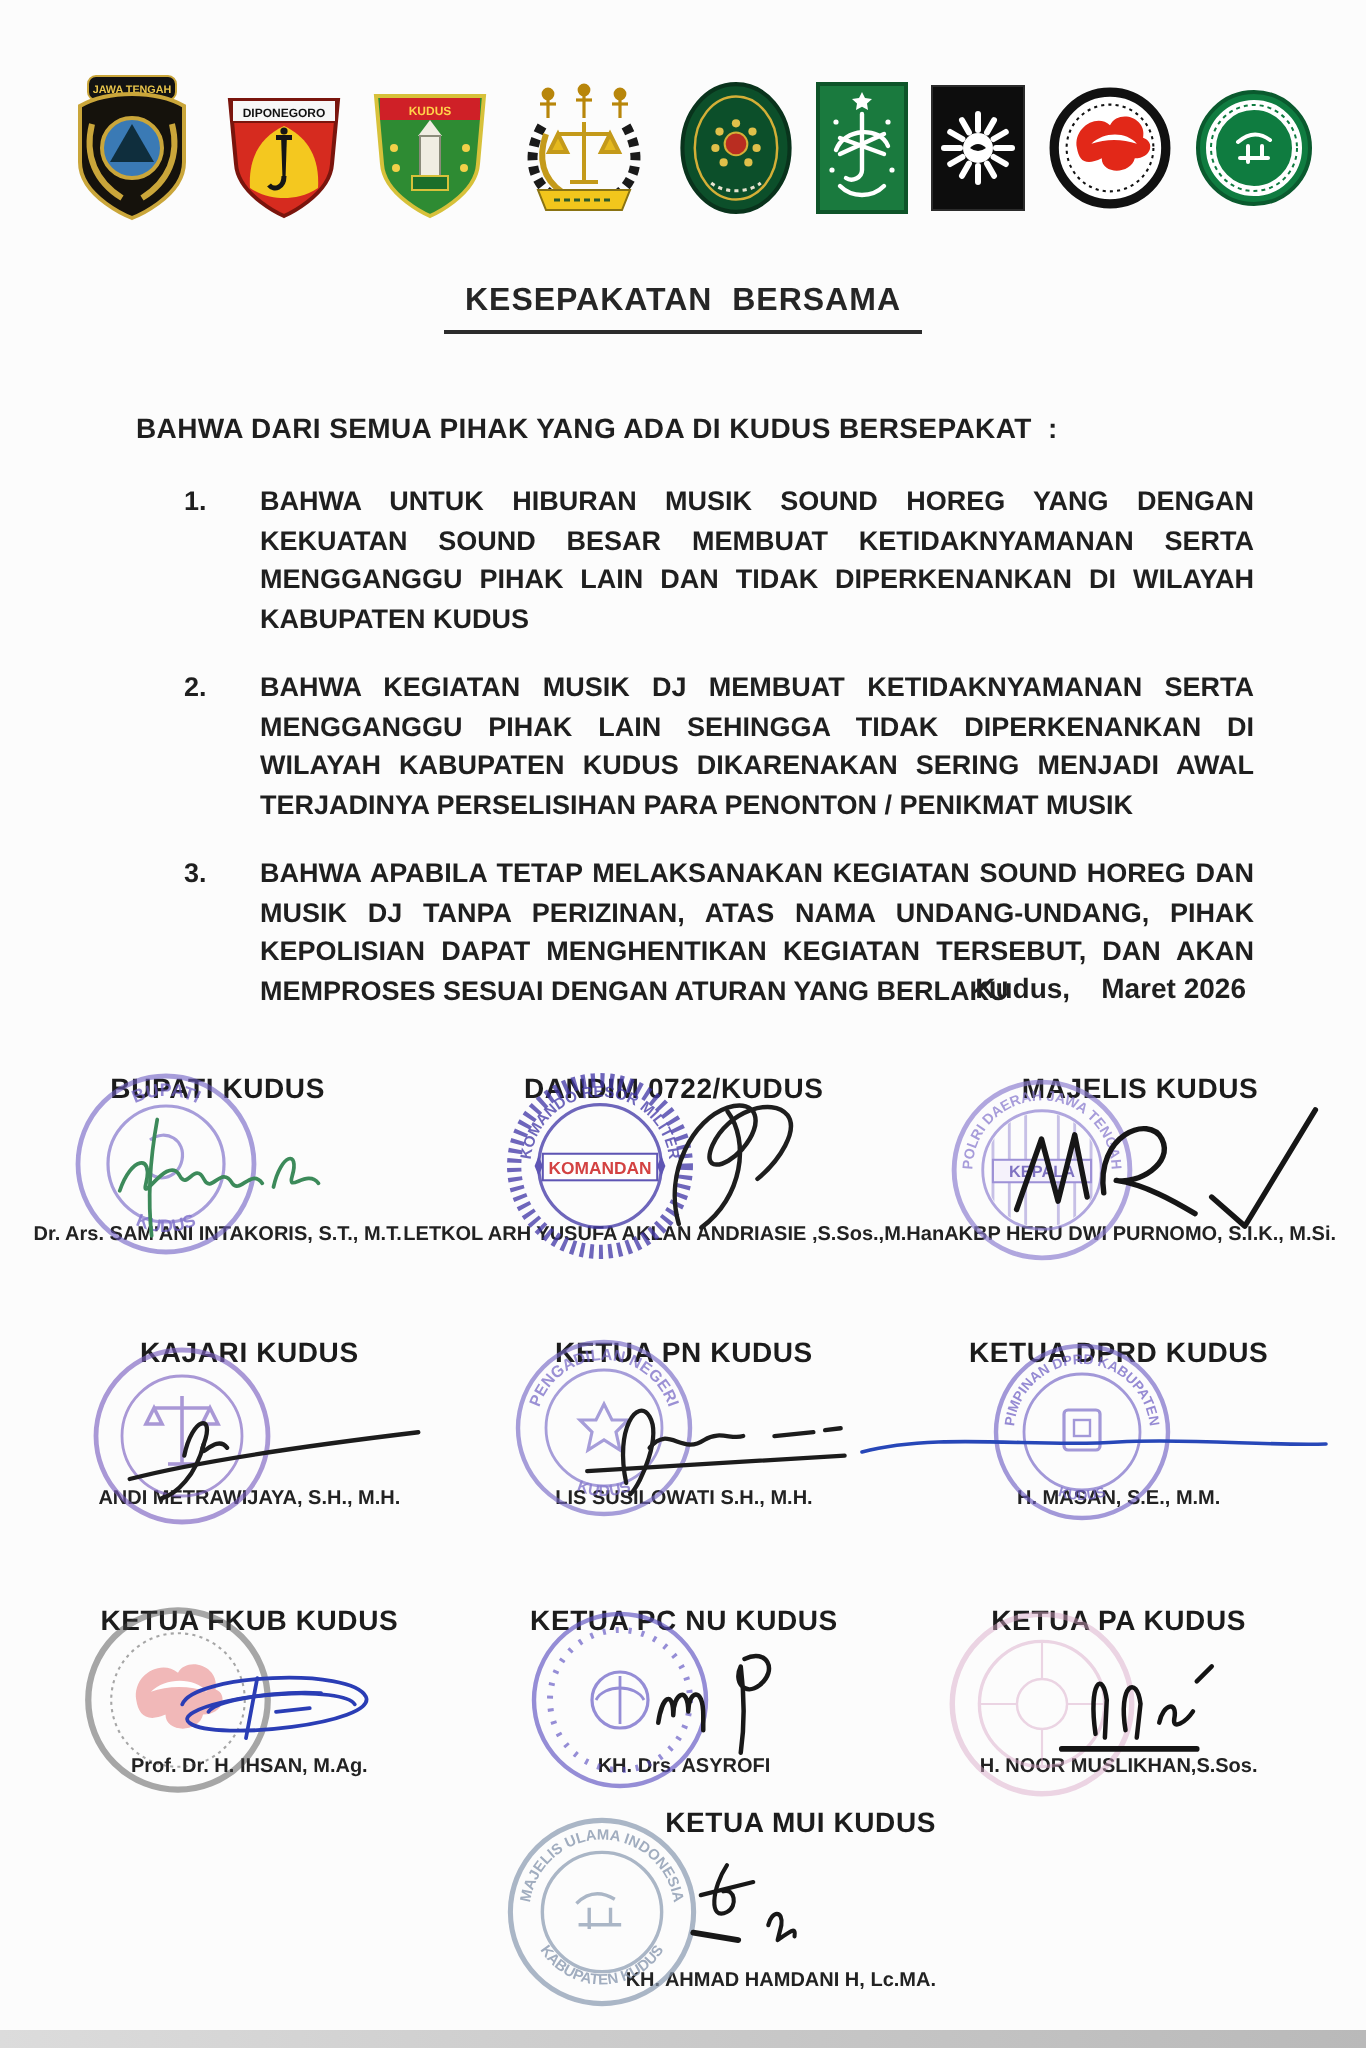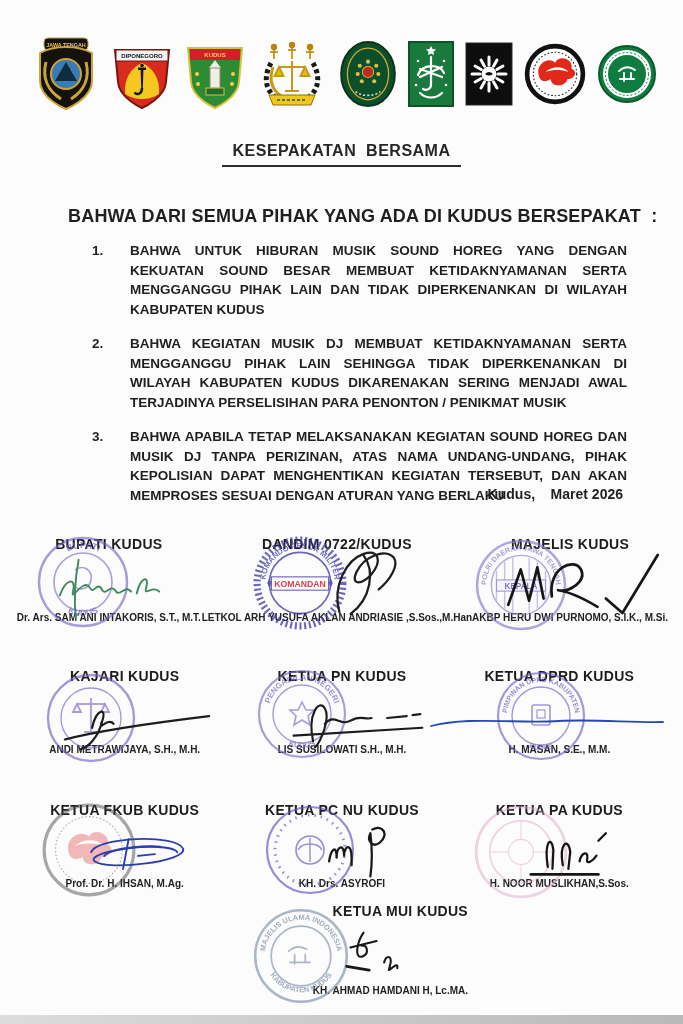--- a/index.html
+++ b/index.html
@@ -7,21 +7,21 @@
         font-family:"Liberation Sans",sans-serif;color:#1f1f1f;}
   
   .logos{position:absolute;top:34px;left:32px;right:26px;height:80px;display:flex;
          justify-content:space-between;align-items:center;}
   .logo{flex:none;display:flex;align-items:center;justify-content:center;}
   
   .title-wrap{position:absolute;top:142px;left:0;width:100%;text-align:center;}
   .title{display:inline-block;font-size:16px;font-weight:700;letter-spacing:.5px;color:#262626;
          border-bottom:2.5px solid #2c2c2c;padding:0 10px 5px;white-space:pre;}
   
-  .intro{position:absolute;top:206px;left:68px;right:54px;font-size:18px;font-weight:600;
+  .intro{position:absolute;top:206px;left:68px;right:54px;font-size:14px;font-weight:600;
          letter-spacing:.2px;white-space:pre;}
   .list{position:absolute;top:241px;left:92px;right:56px;display:flex;flex-direction:column;gap:15px;}
   .item{display:flex;font-size:13.5px;font-weight:600;line-height:19.5px;}
   .item .num{flex:none;width:38px;}
   .item .txt{flex:1;text-align:justify;}
   .dateline{position:absolute;top:486px;right:60px;font-size:14px;font-weight:600;white-space:pre;}
   
   .sig-row{position:absolute;left:16px;width:652px;display:flex;}
   .sig-cell{flex:1;text-align:center;position:relative;}
   .sig-cell.wide{flex:1.18;text-align:center;}

